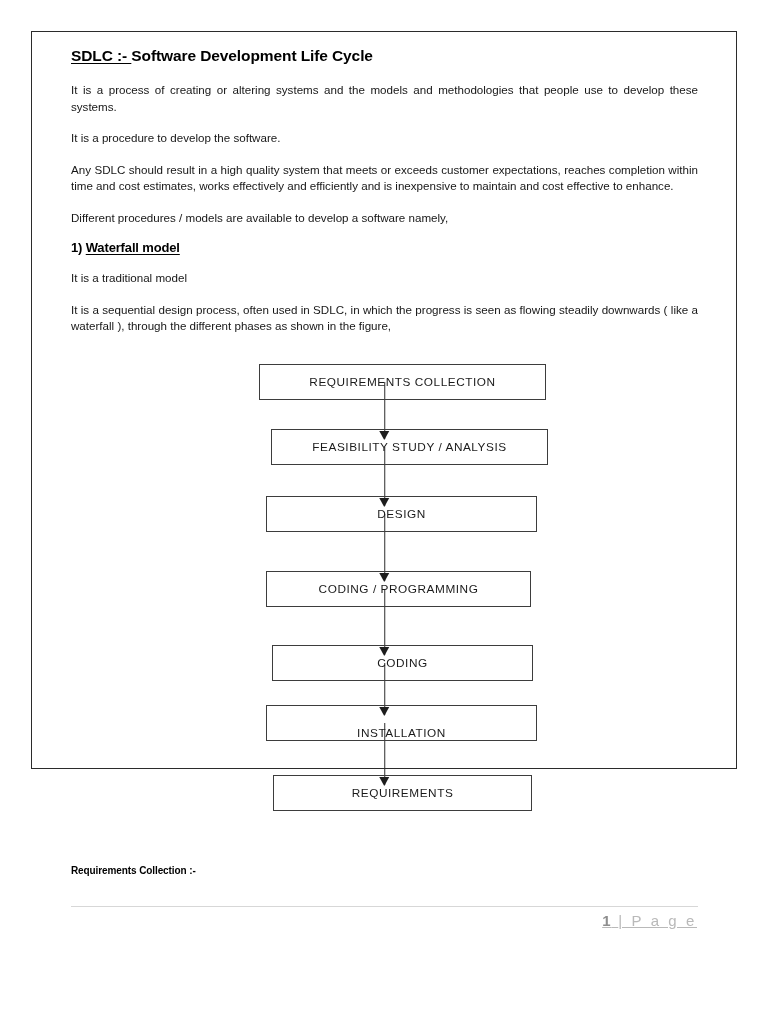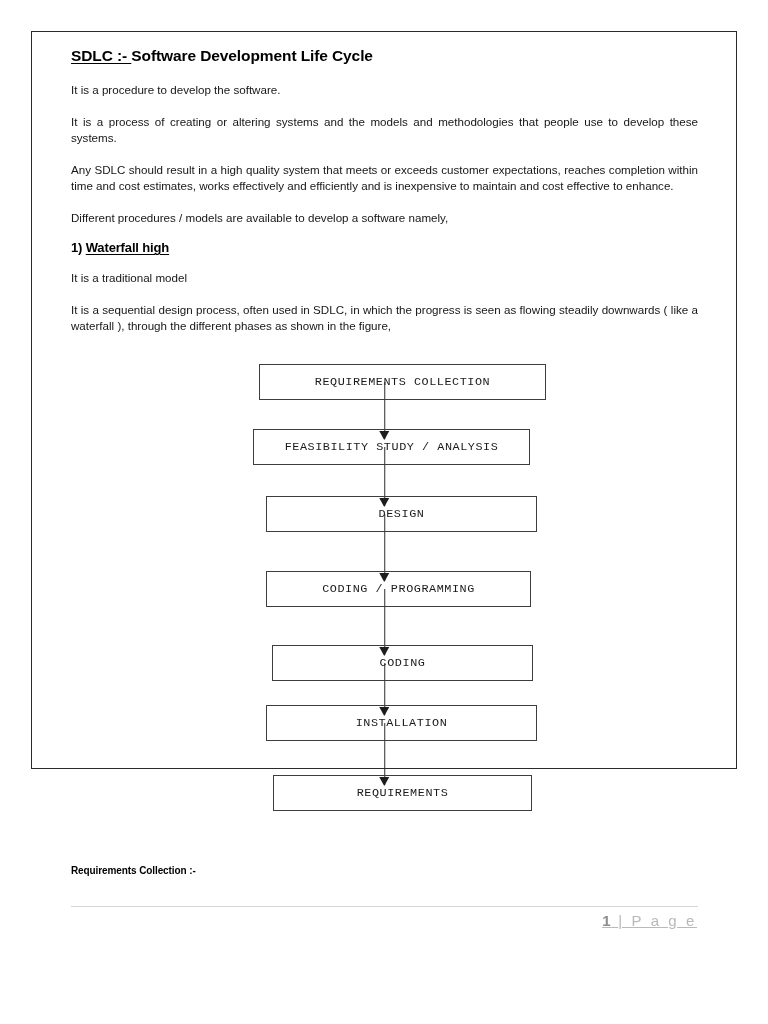--- a/index.html
+++ b/index.html
@@ -67,21 +67,20 @@
     text-decoration: underline;
     text-underline-offset: 2px;
   }
 
   
   #flow {
     position: relative;
     width: 627px;
     height: 452px;
     margin: 17px 0 0 0;
-    font-family: Liberation Mono, monospace;
   }
   .flow-box {
     position: absolute;
     border: 1px solid #3d3d3d;
     background: transparent;
     box-sizing: border-box;
     display: flex;
     align-items: center;
     justify-content: center;
     z-index: 2;
@@ -146,55 +145,55 @@
 <body>
 
 <div id="page-sheet">
 
   <div id="page-content">
 
     <h1 class="doc-title">
       <span class="u">SDLC :- </span><span>Software Development Life Cycle</span>
     </h1>
 
+    <p class="para">It is a process of creating or altering systems and the models and methodologies that people use to develop these systems.</p>
     <p class="para">It is a procedure to develop the software.</p>
-    <p class="para">It is a process of creating or altering systems and the models and methodologies that people use to develop these systems.</p>
     <p class="para">Any SDLC should result in a high quality system that meets or exceeds customer expectations, reaches completion within time and cost estimates, works effectively and efficiently and is inexpensive to maintain and cost effective to enhance.</p>
     <p class="para tight">Different procedures / models are available to develop a software namely,</p>
 
     <h2 class="sub-head">
       <span>1)</span>
-      <span class="u">Waterfall high</span>
+      <span class="u">Waterfall model</span>
     </h2>
 
     <p class="para">It is a traditional model</p>
     <p class="para">It is a sequential design process, often used in SDLC, in which the progress is seen as flowing steadily downwards ( like a waterfall ), through the different phases as shown in the figure,</p>
 
     <div id="flow">
         <div class="flow-box" style="left: 188px; top: 13px; width: 287px; height: 36px;">
           <span>REQUIREMENTS  COLLECTION</span>
         </div>
         <div class="flow-arrow" style="top: 31px; height: 57px;"></div>
-        <div class="flow-box" style="left: 182px; top: 78px; width: 277px; height: 36px;">
+        <div class="flow-box" style="left: 200px; top: 78px; width: 277px; height: 36px;">
           <span>FEASIBILITY STUDY / ANALYSIS</span>
         </div>
         <div class="flow-arrow" style="top: 96px; height: 59px;"></div>
         <div class="flow-box" style="left: 195px; top: 145px; width: 271px; height: 36px;">
           <span>DESIGN</span>
         </div>
         <div class="flow-arrow" style="top: 163px; height: 67px;"></div>
         <div class="flow-box" style="left: 195px; top: 220px; width: 265px; height: 36px;">
           <span>CODING / PROGRAMMING</span>
         </div>
         <div class="flow-arrow" style="top: 238px; height: 66px;"></div>
         <div class="flow-box" style="left: 201px; top: 294px; width: 261px; height: 36px;">
           <span>CODING</span>
         </div>
         <div class="flow-arrow" style="top: 312px; height: 52px;"></div>
-        <div class="flow-box" style="left: 195px; top: 354px; width: 271px; height: 36px;">
+        <div class="flow-box" style="left: 195px; top: 354px; width: 271px; height: 36px; align-items: flex-end;">
           <span>INSTALLATION</span>
         </div>
         <div class="flow-arrow" style="top: 372px; height: 62px;"></div>
         <div class="flow-box" style="left: 202px; top: 424px; width: 259px; height: 36px;">
           <span>REQUIREMENTS</span>
         </div>
       </div>
 
     <div class="foot-head">Requirements Collection :-</div>
 

